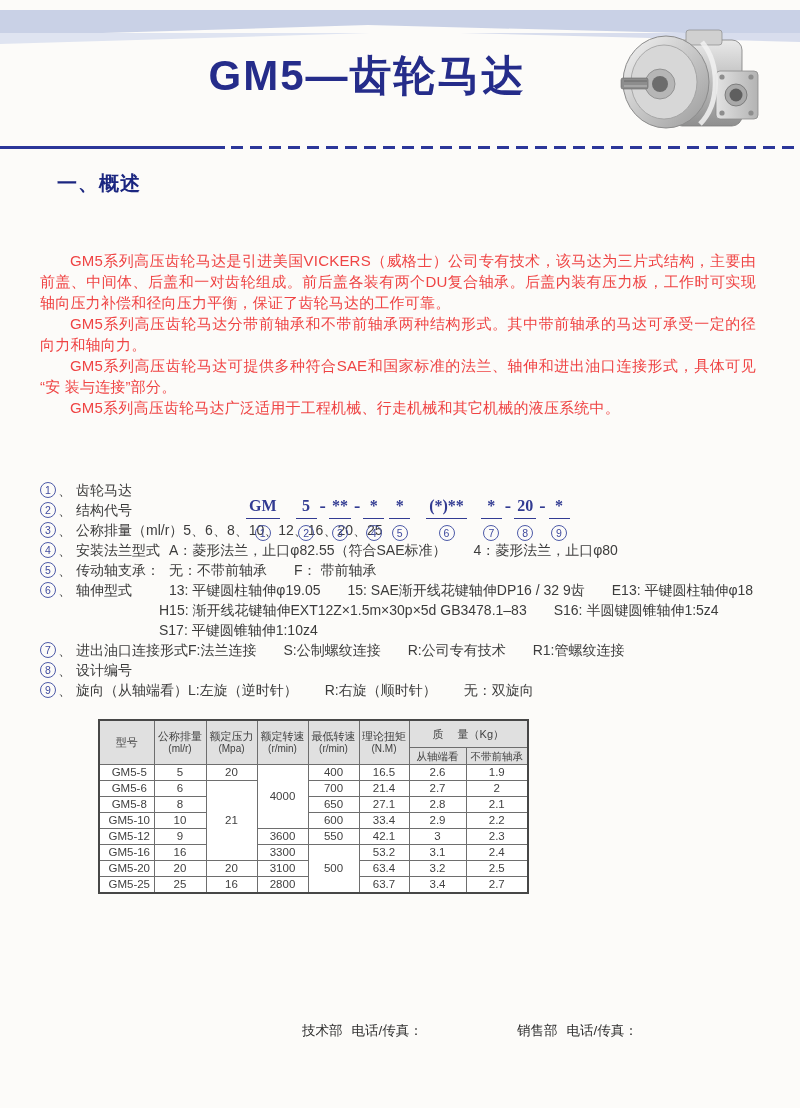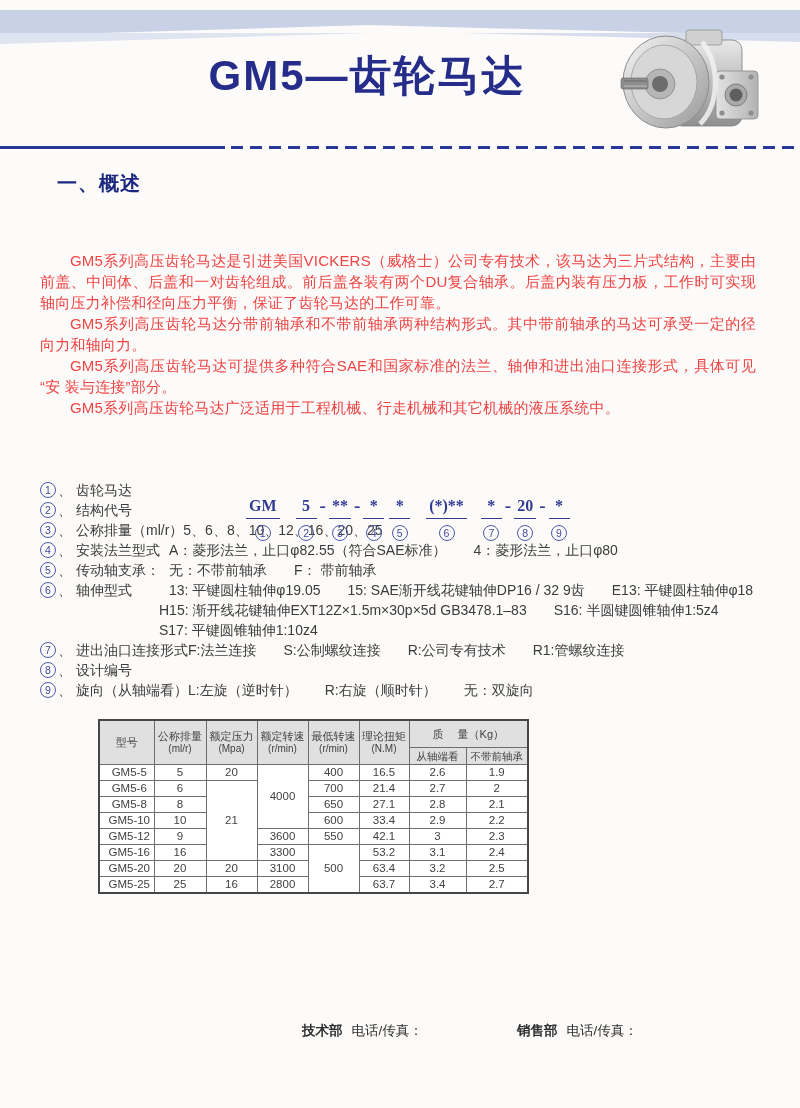--- a/index.html
+++ b/index.html
@@ -71,21 +71,21 @@
   thead tr.r1 th{height:26px;}
   thead tr.r2 th{height:16px;font-size:10.5px;}
   tbody td{height:15px;font-size:11.5px;line-height:13px;}
   tbody td.model-cell{text-align:center;padding-left:5px;}
 
   
   footer{position:absolute;top:1022px;left:0;width:100%;height:20px;font-size:13.5px;color:#2e2e2e;}
   .fgroup{position:absolute;white-space:nowrap;}
   .fgroup.g1{left:302px;}
   .fgroup.g2{left:517px;}
-  .flabel{font-weight:bold;margin-right:9px;}
+  .flabel{font-weight:normal;margin-right:9px;}
 </style>
 </head>
 <body>
 
 <div class="page">
 
   <header>
     <div class="band"></div>
     <div class="band-wedge"></div>
     <div class="band-wedge2"></div>

